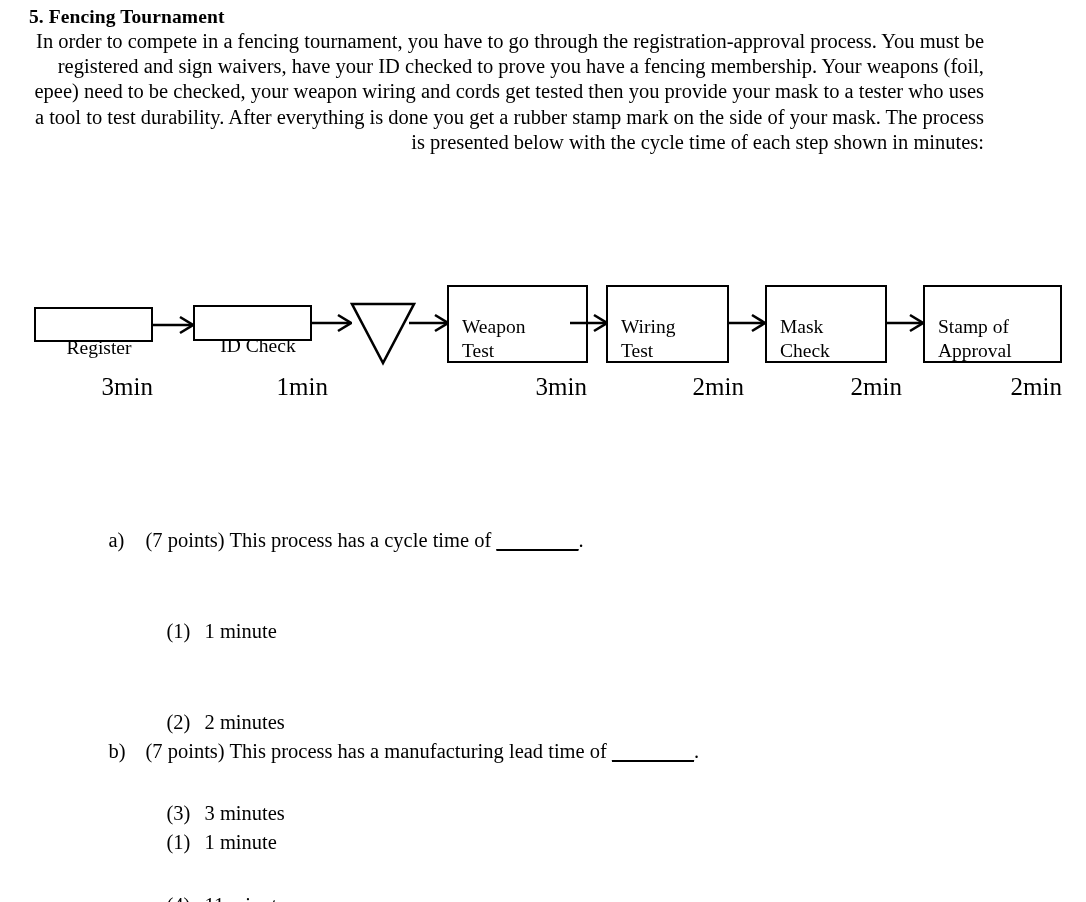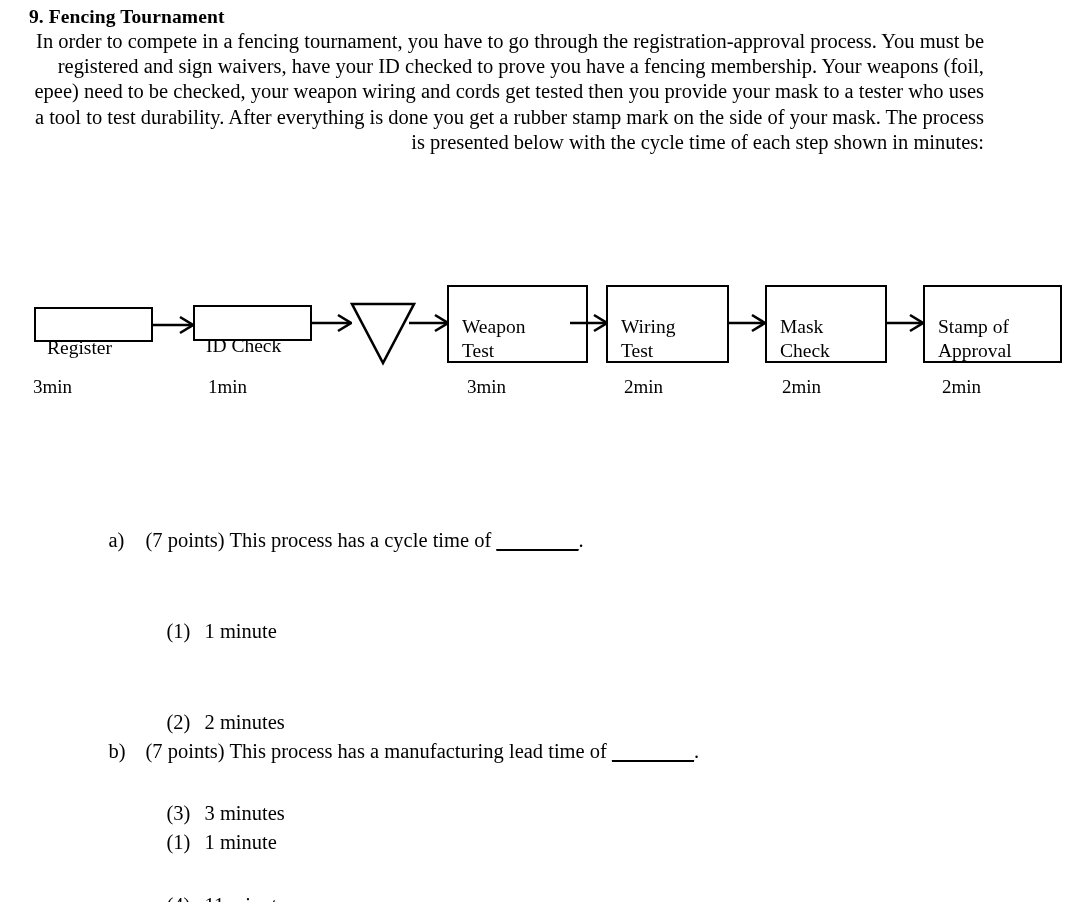--- a/index.html
+++ b/index.html
@@ -51,41 +51,41 @@
     border: 2.5px solid #000;
     background: #fff;
     box-sizing: border-box;
     font-size: 19.5px;
     line-height: 24px;
     padding: 4px 0 0 13px;
     white-space: pre-line;
   }
   .node.single {
     padding-top: 3px;
-    text-align: left;
+    text-align: center;
     padding-left: 11px;
   }
   .tri {
     position: absolute;
     width: 0;
     height: 0;
   }
   .tri .tri-svg { display: block; }
 
   .arrow {
     position: absolute;
     height: 22px;
   }
   .arrow svg { display: block; }
 
   .tlabel {
     position: absolute;
-    font-size: 19px;
+    font-size: 25px;
     line-height: 20px;
-    text-align: left;
+    text-align: right;
     white-space: nowrap;
   }
 
   
   .qblock {
     position: absolute;
     left: 0;
     width: 1086px;
   }
   .qline {
@@ -113,21 +113,21 @@
   }
   .blank {
     text-decoration: underline;
     letter-spacing: 0px;
   }
 </style>
 </head>
 <body>
 
 <div class="doc">
-  <h1 class="doc-title">9. Fencing Tournament</h1>
+  <h1 class="doc-title">5. Fencing Tournament</h1>
   <p class="doc-body">In order to compete in a fencing tournament, you have to go through the registration-approval process. You must be registered and sign waivers, have your ID checked to prove you have a fencing membership. Your weapons (foil, epee) need to be checked, your weapon wiring and cords get tested then you provide your mask to a tester who uses a tool to test durability. After everything is done you get a rubber stamp mark on the side of your mask. The process is presented below with the cycle time of each step shown in minutes:</p>
 </div>
 
 <div class="flow">
 
   <div class="node single" style="left:34px; top:37px; width:119px; height:35px;">
     <span>Register</span>
   </div>
   <div class="arrow" style="left:153px; top:44px; width:41px;">
     <svg width="41" height="22" viewBox="0 0 41 22">

